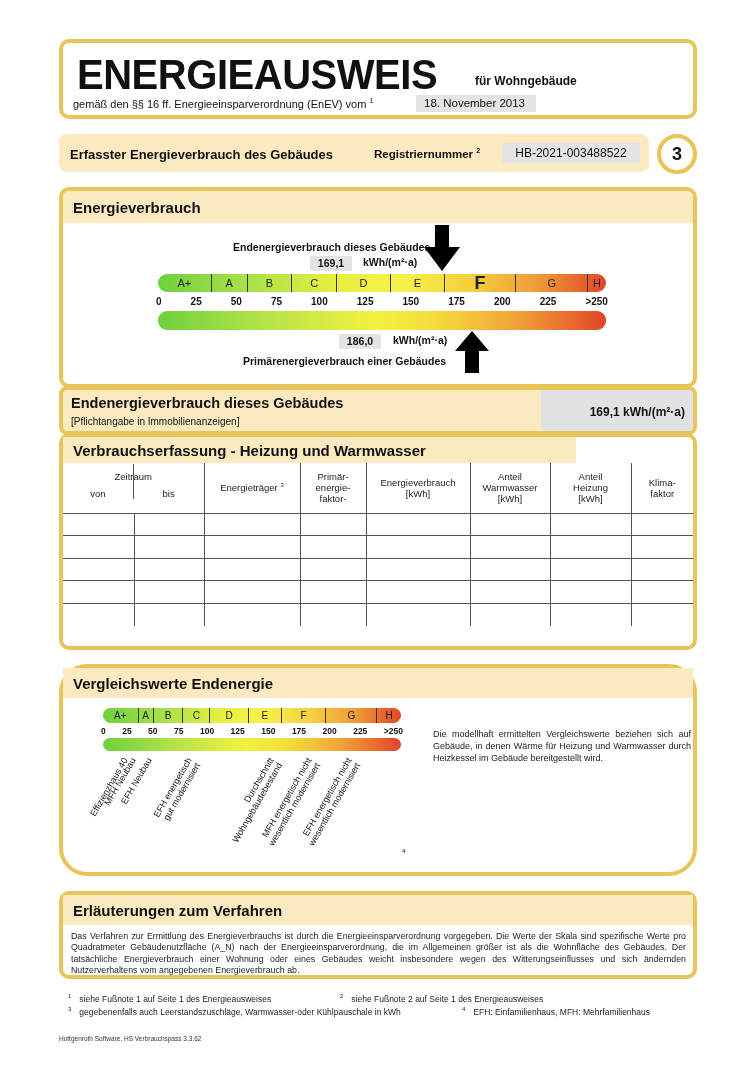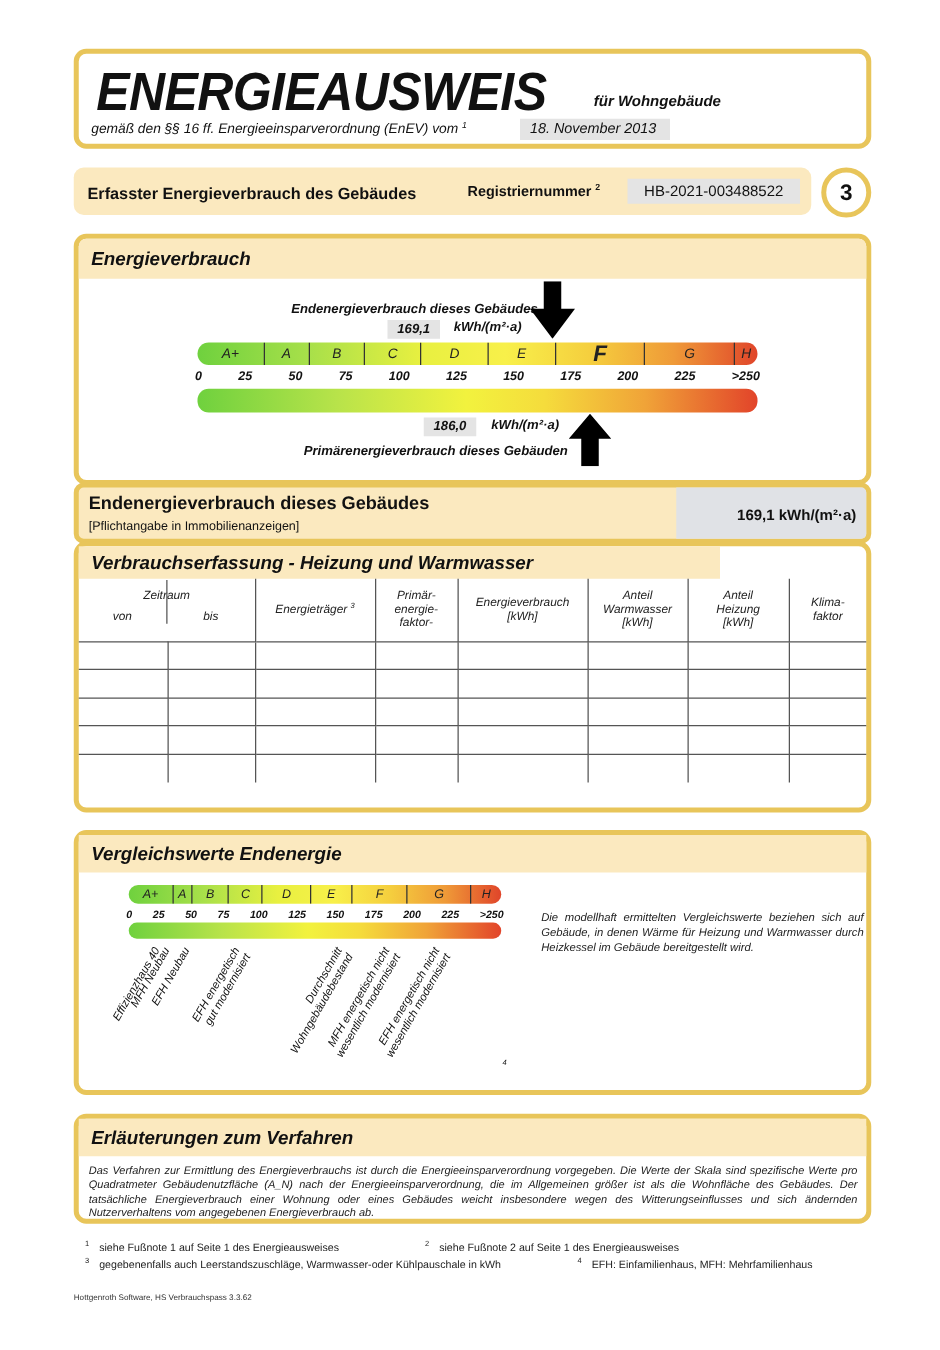--- a/index.html
+++ b/index.html
@@ -1,19 +1,19 @@
 <!DOCTYPE html>
 <html><head>
 <meta charset="utf-8">
 <style>
   * { box-sizing: border-box; margin: 0; padding: 0; }
   html, body { width: 752px; height: 1080px; background: #ffffff; overflow: hidden; }
   body { font-family: "Liberation Sans", sans-serif; color: #111; position: relative; }
   .abs { position: absolute; }
-  .gold-box { border: 4px solid #e8c55a; border-radius: 10px; background: #fff; font-style: italic; }
+  .gold-box { border: 4px solid #e8c55a; border-radius: 10px; background: #fff; }
   .sec-head { background: #fbe9bf; font-weight: bold; font-size: 15px; padding-left: 10px; display: flex; align-items: center; }
   .gray-field { background: #e4e4e4; }
 
   
   #title-box { left: 59px; top: 39px; width: 638px; height: 80px; }
   #title-big { left: 14px; top: 8px; font-size: 43px; font-weight: bold; letter-spacing: -0.5px; line-height: 46px; transform: scaleX(0.93); transform-origin: left; }
   #title-sub { left: 412px; top: 31px; font-size: 12px; font-weight: bold; }
   #title-law { left: 10px; top: 54px; font-size: 11px; }
   #title-law sup { font-size: 7px; }
   #title-date { left: 353px; top: 52px; width: 120px; height: 17px; font-size: 11.5px; padding-left: 8px; line-height: 17px; }
@@ -53,21 +53,21 @@
   #vt-head { left: 0; top: 0; width: 513px; height: 26px; }
   table.vt { position: absolute; left: 0; top: 26px; width: 630px; border-collapse: collapse; font-size: 9.5px; }
   table.vt td, table.vt th { border: 1px solid #555; text-align: center; font-weight: normal; color: #222; }
   table.vt tr:first-child th { border-top: none; }
   table.vt td:first-child, table.vt th:first-child { border-left: none; }
   table.vt td:last-child, table.vt th:last-child { border-right: none; }
   table.vt tr.empty td { height: 22.5px; }
   table.vt tr.empty:last-child td { border-bottom: none; }
 
   
-  #vg-box { left: 59px; top: 664px; width: 638px; height: 212px; }
+  #vg-box { left: 59px; top: 664px; width: 638px; height: 212px; border-radius: 28px; }
   #vg-head { left: 0; top: 0; width: 630px; height: 30px; }
   .mini-scale .cls { font-size: 10px; line-height: 15px; }
   .rot-label { position: absolute; font-size: 9px; transform: rotate(-60deg); transform-origin: right top; white-space: nowrap; text-align: right; line-height: 10px; }
   #vg-text { left: 370px; top: 60px; width: 258px; font-size: 9px; line-height: 12.2px; text-align: justify; color: #222; }
   #vg-fn { left: 339px; top: 180px; font-size: 6px; }
 
   
   #er-box { left: 59px; top: 891px; width: 638px; height: 88px; }
   #er-head { left: 0; top: 0; width: 630px; height: 30px; }
   #er-text { left: 8px; top: 36px; width: 615px; font-size: 8.8px; line-height: 11.3px; text-align: justify; color: #222; }
@@ -132,21 +132,21 @@
     <span>150</span>
     <span>175</span>
     <span>200</span>
     <span>225</span>
     <span>&gt;250</span>
   </div>
   <div class="abs grad-bar" style="left:95px; top:120px; width:448px; height:19px;"></div>
 
   <div class="abs gray-field" id="ev-val-bottom">186,0</div>
   <div class="abs" id="ev-unit-bottom">kWh/(m²·a)</div>
-  <div class="abs" id="ev-label-bottom">Primärenergieverbrauch dieses Gebäuden</div>
+  <div class="abs" id="ev-label-bottom">Primärenergieverbrauch einer Gebäudes</div>
 
   <svg class="abs" style="left:392px; top:140px;" width="34" height="42">
     <polygon points="17,0 34,20 24,20 24,42 10,42 10,20 0,20" fill="#000"></polygon>
   </svg>
 </div>
 
 <div class="abs" id="sum-box">
   <div class="abs" id="sum-title">Endenergieverbrauch dieses Gebäudes</div>
   <div class="abs" id="sum-note">[Pflichtangabe in Immobilienanzeigen]</div>
   <div class="abs" id="sum-val-box">

